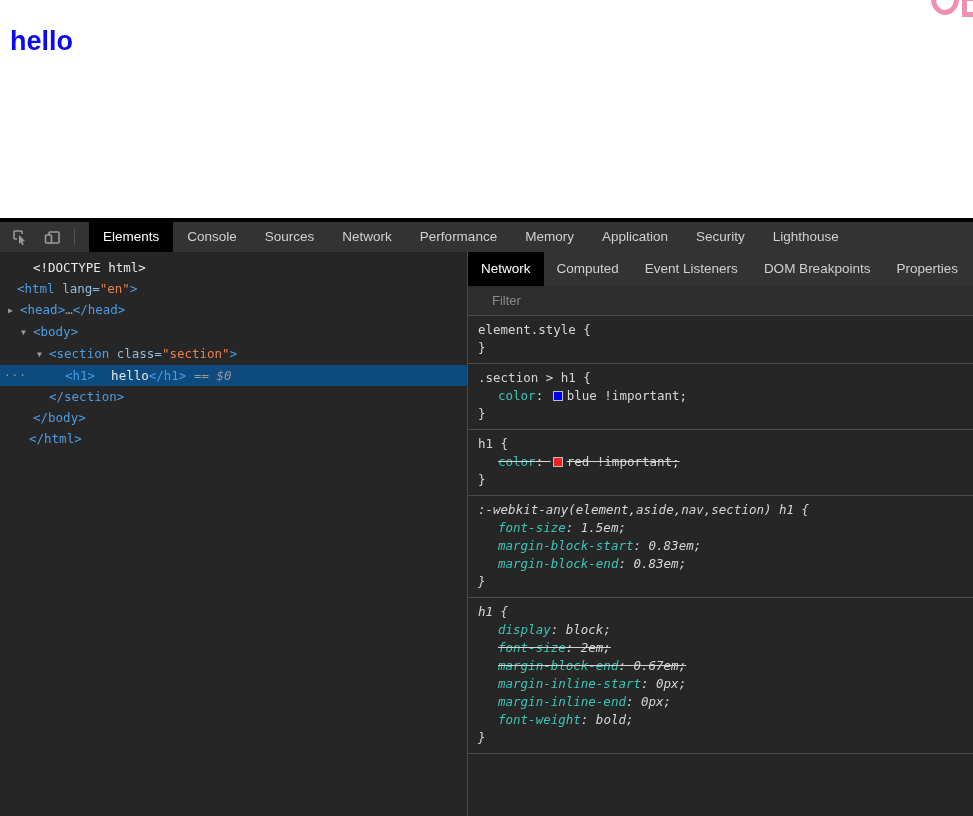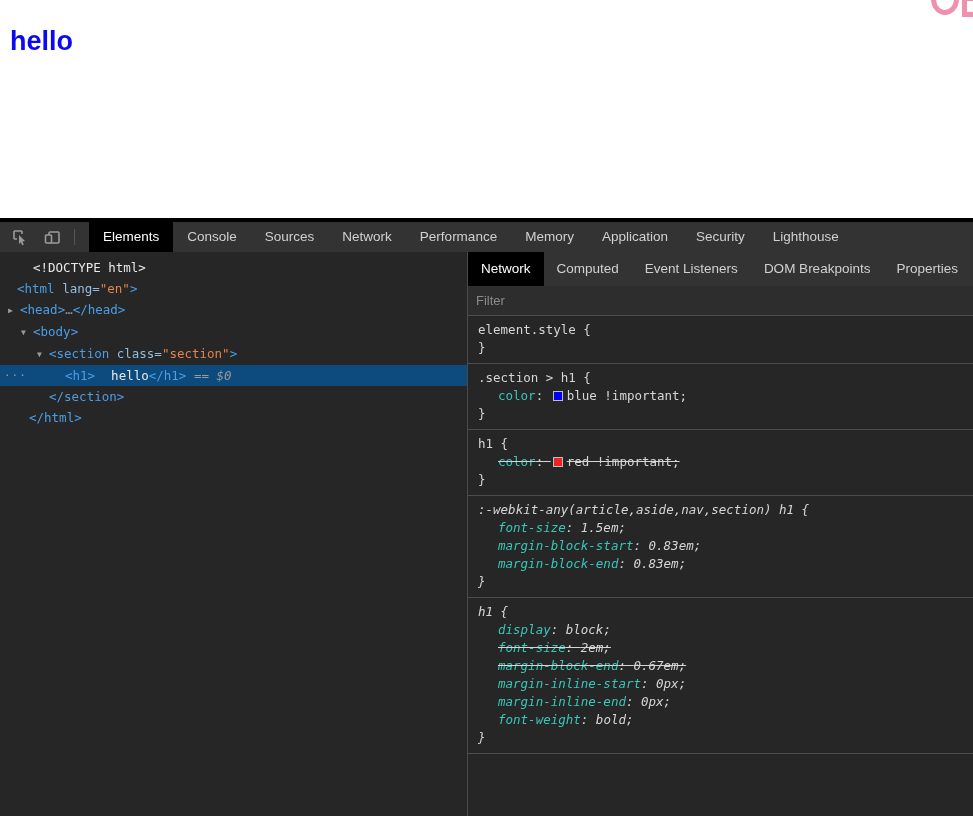--- a/index.html
+++ b/index.html
@@ -48,21 +48,21 @@
   .c-txt  { color:#e8e8e8;margin-left:16px; }
   .c-gray { color:#9a9a9a; }
   .c-ital { font-style:italic; }
 
   
   .subtab-bar { height:34px; background:#333333; display:flex; align-items:stretch; overflow:hidden; }
   .subtab { padding:0 13px; line-height:34px; font-size:13.5px; color:#d0d0d0; cursor:pointer; white-space:nowrap; }
   .subtab.sel { background:#000000; color:#ffffff; }
   .filter-bar { height:30px; background:#2d2d2d; border-bottom:1px solid #4d4d4d; display:flex; align-items:center; }
   .filter-input { width:100%; background:transparent; border:none; outline:none; color:#cccccc;
-                  font-size:13px; padding:0 8px; font-family:"Liberation Sans", sans-serif; }
+                  font-size:13px; padding:0 8px; font-family:"Liberation Sans", sans-serif;margin-left:16px; }
   .filter-input::placeholder { color:#8a8a8a; }
 
   .rules { font-family:"DejaVu Sans Mono", monospace; font-size:12.5px; color:#d6d6d6; }
   .rule { padding:5px 10px 6px 10px; border-bottom:1px solid #4d4d4d; line-height:18px; }
   .rule.ua { font-style:italic; }
   .decl { padding-left:20px; white-space:nowrap; }
   .c-prop { color:#38c7b7; }
   .struck { text-decoration:line-through; text-decoration-color:#d6d6d6; }
   .swatch { display:inline-block; width:10px; height:10px; border:1px solid #bdbdbd;
             margin:0 4px 0 2px; vertical-align:-1px; cursor:pointer; }
@@ -110,20 +110,21 @@
 
   <div class="dt-main">
     <div class="dom-pane">
         <div class="dom-row" style="padding-left: 17px;"><span class="c-txt">&lt;!DOCTYPE html&gt;</span></div>
         <div class="dom-row" style="padding-left: 17px;"><span class="c-tag">&lt;html</span><span class="c-attr"> lang=</span><span class="c-val">"en"</span><span class="c-tag">&gt;</span></div>
         <div class="dom-row" style="padding-left: 20px;"><span class="arrow">▶</span><span class="c-tag">&lt;head&gt;</span><span class="c-gray">…</span><span class="c-tag">&lt;/head&gt;</span></div>
         <div class="dom-row" style="padding-left: 33px;"><span class="arrow">▼</span><span class="c-tag">&lt;body&gt;</span></div>
         <div class="dom-row" style="padding-left: 49px;"><span class="arrow">▼</span><span class="c-tag">&lt;section</span><span class="c-attr"> class=</span><span class="c-val">"section"</span><span class="c-tag">&gt;</span></div>
         <div class="dom-row sel" style="padding-left: 65px;"><span class="gutter-dots">···</span><span class="c-tag">&lt;h1&gt;</span><span class="c-txt">hello</span><span class="c-tag">&lt;/h1&gt;</span><span class="c-gray"> == </span><span class="c-gray c-ital">$0</span></div>
         <div class="dom-row" style="padding-left: 49px;"><span class="c-tag">&lt;/section&gt;</span></div>
+        <div class="dom-row" style="padding-left: 33px;"><span class="c-tag">&lt;/body&gt;</span></div>
         <div class="dom-row" style="padding-left: 17px; margin-left: 12px;"><span class="c-tag">&lt;/html&gt;</span></div>
       </div>
     <div class="styles-pane">
       <div class="subtab-bar">
           <div class="subtab sel">Network</div>
           <div class="subtab">Computed</div>
           <div class="subtab">Event Listeners</div>
           <div class="subtab">DOM Breakpoints</div>
           <div class="subtab">Properties</div>
         </div>
@@ -139,21 +140,21 @@
             <div><span>.section &gt; h1</span><span> {</span></div>
             <div class="decl"><span><span class="c-prop">color</span><span>: </span><span class="swatch" style="background: rgb(0, 0, 238);"></span><span>blue !important;</span></span></div>
             <div>}</div>
           </div>
           <div class="rule">
             <div><span>h1</span><span> {</span></div>
             <div class="decl"><span class="struck"><span class="c-prop">color</span><span>: </span><span class="swatch" style="background: rgb(238, 34, 34);"></span><span>red !important;</span></span></div>
             <div>}</div>
           </div>
           <div class="rule ua">
-            <div><span>:-webkit-any(article,aside,nav,section) h1</span><span> {</span></div>
+            <div><span>:-webkit-any(element,aside,nav,section) h1</span><span> {</span></div>
             <div class="decl"><span><span class="c-prop">font-size</span><span>: </span><span>1.5em;</span></span></div>
             <div class="decl"><span><span class="c-prop">margin-block-start</span><span>: </span><span>0.83em;</span></span></div>
             <div class="decl"><span><span class="c-prop">margin-block-end</span><span>: </span><span>0.83em;</span></span></div>
             <div>}</div>
           </div>
           <div class="rule ua">
             <div><span>h1</span><span> {</span></div>
             <div class="decl"><span><span class="c-prop">display</span><span>: </span><span>block;</span></span></div>
             <div class="decl"><span class="struck"><span class="c-prop">font-size</span><span>: </span><span>2em;</span></span></div>
             <div class="decl"><span class="struck"><span class="c-prop">margin-block-end</span><span>: </span><span>0.67em;</span></span></div>

